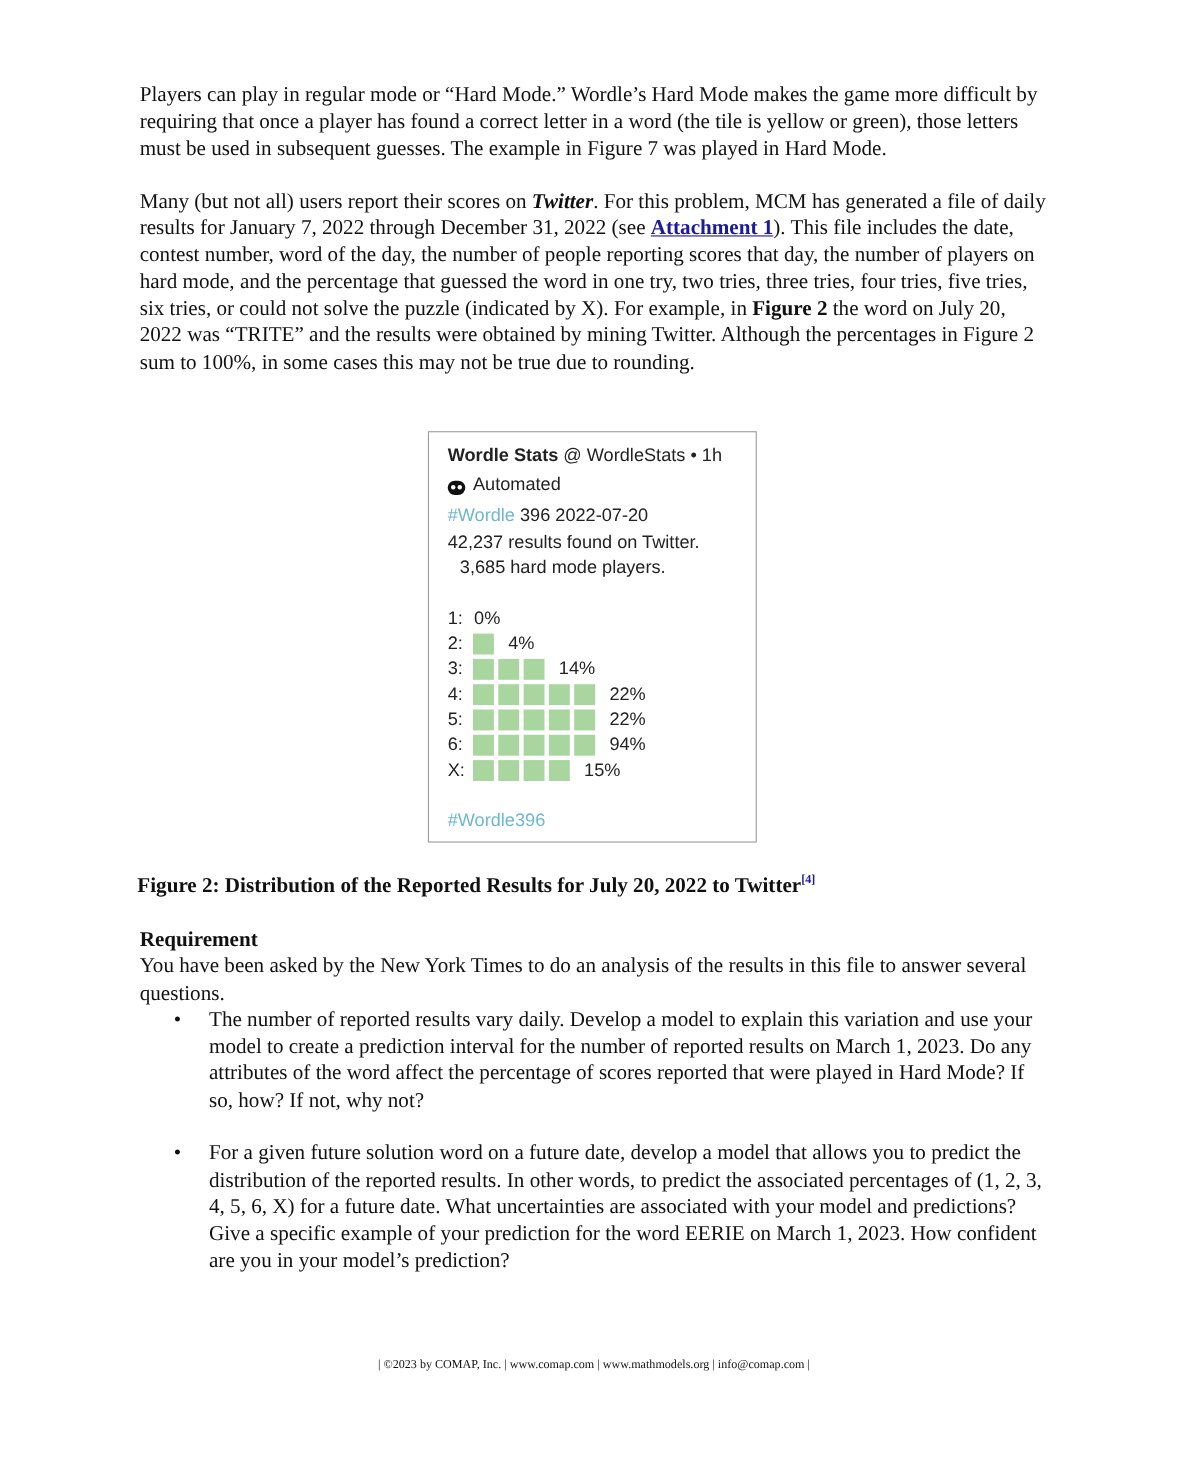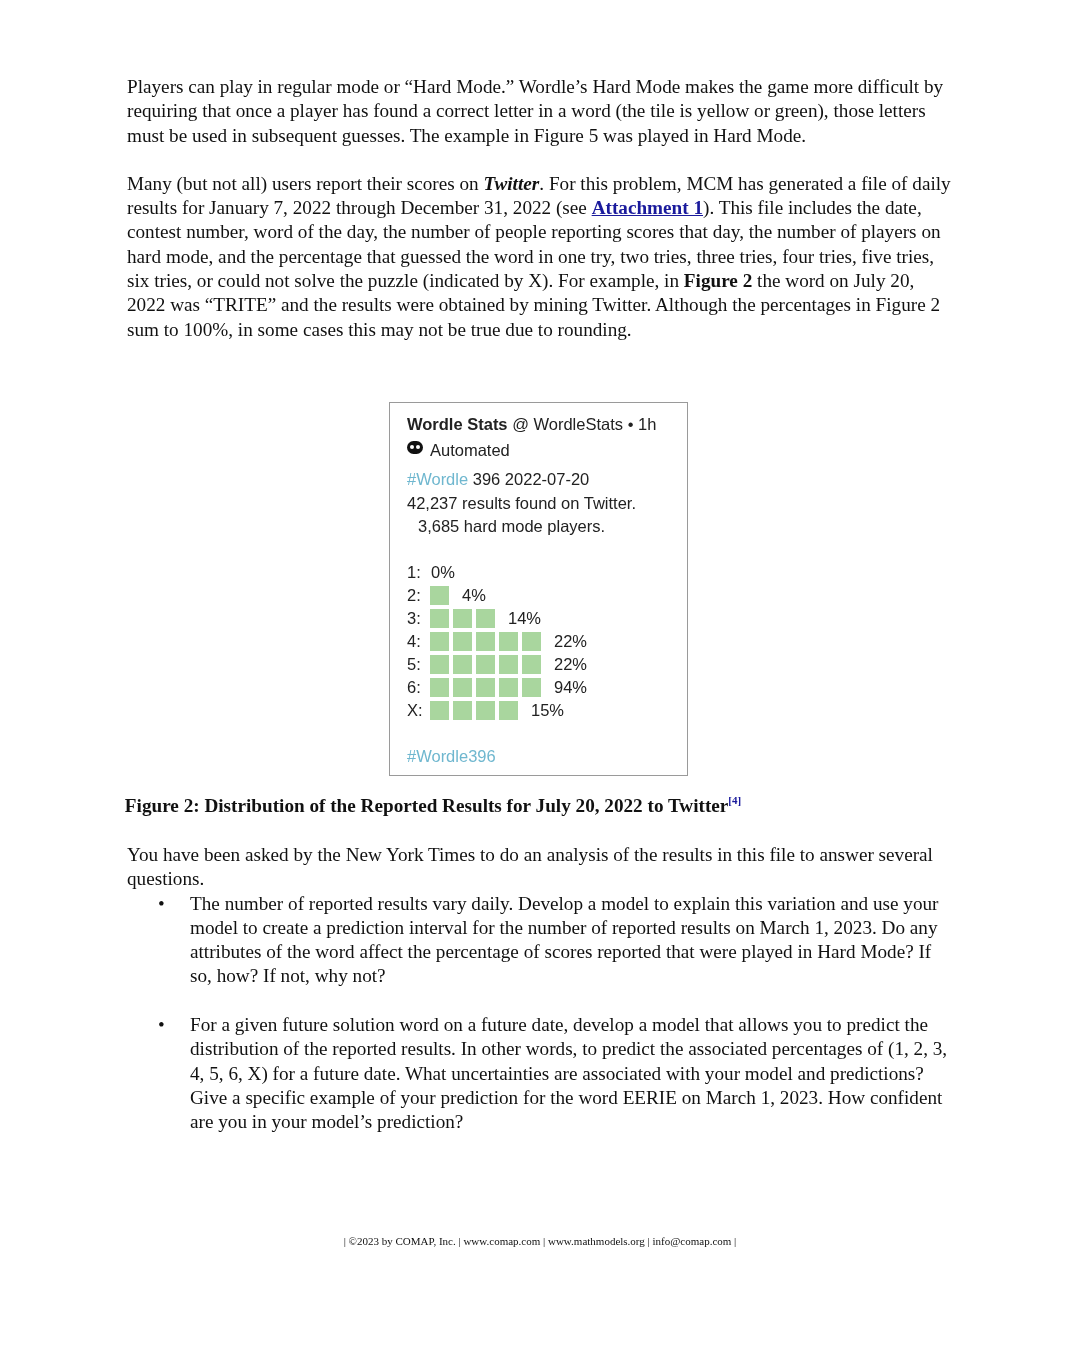--- a/index.html
+++ b/index.html
@@ -2,27 +2,27 @@
 <html><head>
 <meta charset="utf-8">
 <style>
   html, body { margin: 0; padding: 0; background: #ffffff; }
   body { width: 1080px; height: 1345px; position: relative; overflow: hidden;
          font-family: "Liberation Serif", "DejaVu Serif", serif; color: #111; }
   .page { position: absolute; left: 127px; top: 75px; width: 830px; }
   p.para { margin: 0; font-size: 19.2px; line-height: 24.3px; }
   p.para + p.para { margin-top: 24px; }
   .link { color: #1a1a9c; font-weight: bold; text-decoration: underline; }
-  .figure { position: absolute; left: 389px; top: 402px; width: 299px; height: 374px;
+  .figure { position: absolute; left: 389px; top: 392px; width: 299px; height: 374px;
             border: 1px solid #9a9a9a; box-sizing: border-box; background: #fff;
             font-family: "Liberation Sans", "DejaVu Sans", sans-serif; color: #222; }
   .fig-line { position: absolute; left: 17px; font-size: 16.5px; white-space: nowrap; }
   .fig-head { top: 12px; }
   .fig-head .name { font-weight: bold; }
-  .fig-auto { top: 38px; display: flex; align-items: flex-start; }
+  .fig-auto { top: 38px; display: flex; align-items: flex-end; }
   .bot-icon { width: 16px; height: 13px; border-radius: 7px; background: #111; position: relative;
               margin-right: 7px; display: inline-block; }
   .bot-icon::before, .bot-icon::after { content: ""; position: absolute; top: 4px; width: 4px; height: 4px;
               border-radius: 2px; background: #fff; }
   .bot-icon::before { left: 3px; } .bot-icon::after { right: 3px; }
   .fig-tag { top: 67px; }
   .hashtag { color: #6fb7cf; }
   .fig-res { top: 91px; }
   .fig-hard { top: 114px; margin-left: 11px; }
   .dist { position: absolute; left: 17px; top: 158px; }
@@ -42,21 +42,21 @@
   ul.bullets { list-style: none; margin: 0; padding: 0; }
   ul.bullets li { position: relative; padding-left: 63px; font-size: 19.2px; line-height: 24.3px; }
   ul.bullets li::before { content: "\2022"; position: absolute; left: 31px; top: 0; }
   ul.bullets li + li { margin-top: 24.3px; }
   .footer { position: absolute; left: 0; width: 1080px; top: 1235px; text-align: center; font-size: 11px; }
 </style>
 </head>
 <body>
 
 <div class="page">
-  <p class="para">Players can play in regular mode or “Hard Mode.” Wordle’s Hard Mode makes the game more difficult by requiring that once a player has found a correct letter in a word (the tile is yellow or green), those letters must be used in subsequent guesses. The example in Figure 5 was played in Hard Mode.</p>
+  <p class="para">Players can play in regular mode or “Hard Mode.” Wordle’s Hard Mode makes the game more difficult by requiring that once a player has found a correct letter in a word (the tile is yellow or green), those letters must be used in subsequent guesses. The example in Figure 7 was played in Hard Mode.</p>
   <p class="para"><span>Many (but not all) users report their scores on </span><b><i>Twitter</i></b><span>. For this problem, MCM has generated a file of daily results for January 7, 2022 through December 31, 2022 (see </span><a class="link">Attachment 1</a><span>). This file includes the date, contest number, word of the day, the number of people reporting scores that day, the number of players on hard mode, and the percentage that guessed the word in one try, two tries, three tries, four tries, five tries, six tries, or could not solve the puzzle (indicated by X).  For example, in </span><b>Figure 2</b><span> the word on July 20, 2022 was “TRITE” and the results were obtained by mining Twitter. Although the percentages in Figure 2 sum to 100%, in some cases this may not be true due to rounding.</span></p>
 </div>
 
 <div class="figure">
   <div class="fig-line fig-head">
     <span class="name">Wordle Stats</span>
     <span>@ WordleStats</span><span> • </span><span>1h</span>
   </div>
   <div class="fig-line fig-auto">
     <span class="bot-icon"></span>
@@ -134,20 +134,21 @@
         <span class="pct">15%</span>
       </div>
     </div>
 
   <div class="fig-line fig-foot hashtag">#Wordle396</div>
 </div>
 
 <div class="caption"><span>Figure 2: Distribution of the Reported Results for July 20, 2022 to Twitter</span><sup>[4]</sup></div>
 
 <div class="req">
+  <h3>Requirement</h3>
   <p>You have been asked by the New York Times to do an analysis of the results in this file to answer several questions.</p>
   <ul class="bullets">
     <li>The number of reported results vary daily. Develop a model to explain this variation and use your model to create a prediction interval for the number of reported results on March 1, 2023. Do any attributes of the word affect the percentage of scores reported that were played in Hard Mode? If so, how? If not, why not?</li>
     <li>For a given future solution word on a future date, develop a model that allows you to predict the distribution of the reported results. In other words, to predict the associated percentages of (1, 2, 3, 4, 5, 6, X) for a future date. What uncertainties are associated with your model and predictions? Give a specific example of your prediction for the word EERIE on March 1, 2023. How confident are you in your model’s prediction?</li>
   </ul>
 </div>
 
 <div class="footer">| ©2023 by COMAP, Inc. | www.comap.com | www.mathmodels.org | info@comap.com |</div>
 
 </body></html>

